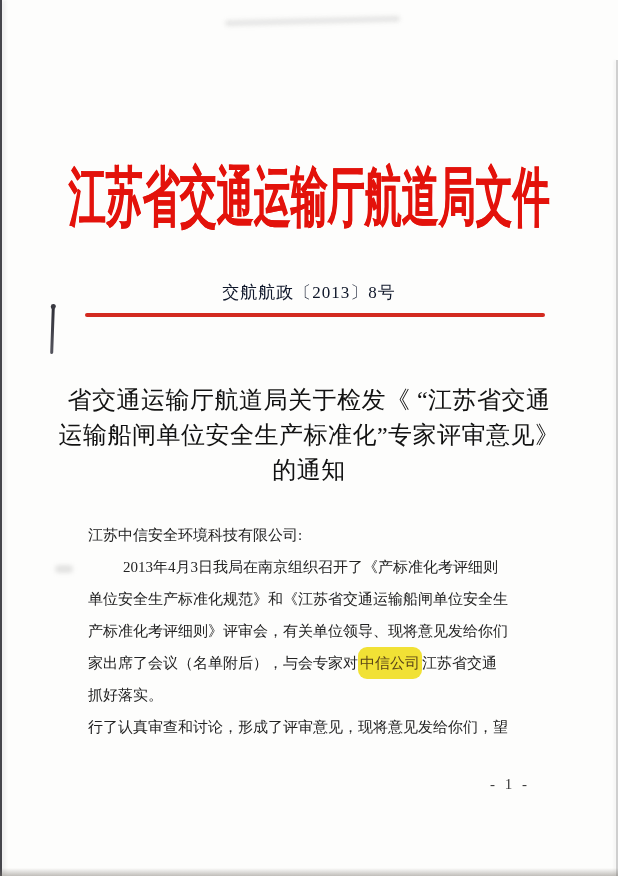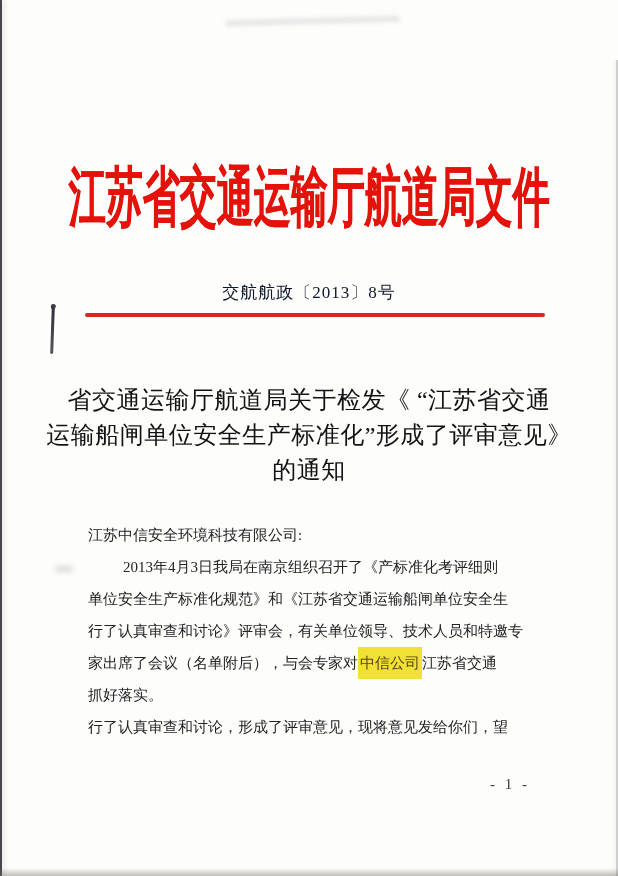--- a/index.html
+++ b/index.html
@@ -77,21 +77,21 @@
   .body{
     position:absolute;left:88px;top:519px;width:475px;
     font-size:15px;line-height:32px;color:#232323;
   }
   .body-line{white-space:nowrap;}
   .body-line.indent{padding-left:35px;}
   .hl{
     background:var(--hl);
     color:#5a4418;
     padding:8px 2px;
-    border-radius:0;
+    border-radius:9px;
   }
   .page-number{
     position:absolute;top:776px;left:0;width:618px;
     text-align:right;padding-right:88px;box-sizing:border-box;
     font-size:15px;letter-spacing:3px;color:#3a3a3a;
   }
 </style>
 </head>
 <body>
 
@@ -105,29 +105,29 @@
 <div class="red-header">
   <span class="stretch">江苏省交通运输厅航道局文件</span>
 </div>
 
 <div class="doc-number">交航航政〔2013〕8号</div>
 
 <div class="red-divider"></div>
 
 <div class="subject">
   <div>省交通运输厅航道局关于检发《 “江苏省交通</div>
-  <div>运输船闸单位安全生产标准化”形成了评审意见》</div>
+  <div>运输船闸单位安全生产标准化”专家评审意见》</div>
   <div>的通知</div>
 </div>
 
 <div class="body">
   <div class="recipient">江苏中信安全环境科技有限公司:</div>
   <div id="body-lines">
       <div class="body-line indent"><span>2013年4月3日我局在南京组织召开了《产标准化考评细则</span></div>
       <div class="body-line"><span>单位安全生产标准化规范》和《江苏省交通运输船闸单位安全生</span></div>
-      <div class="body-line"><span>行了认真审查和讨论》评审会，有关单位领导、技术人员和特邀专</span></div>
+      <div class="body-line"><span>产标准化考评细则》评审会，有关单位领导、现将意见发给你们</span></div>
       <div class="body-line"><span>家出席了会议（名单附后），与会专家对</span><span class="hl">中信公司</span><span>江苏省交通</span></div>
       <div class="body-line"><span>抓好落实。</span></div>
       <div class="body-line"><span>行了认真审查和讨论，形成了评审意见，现将意见发给你们，望</span></div>
     </div>
 </div>
 
 <div class="page-number">- 1 -</div>
 
 </body></html>

